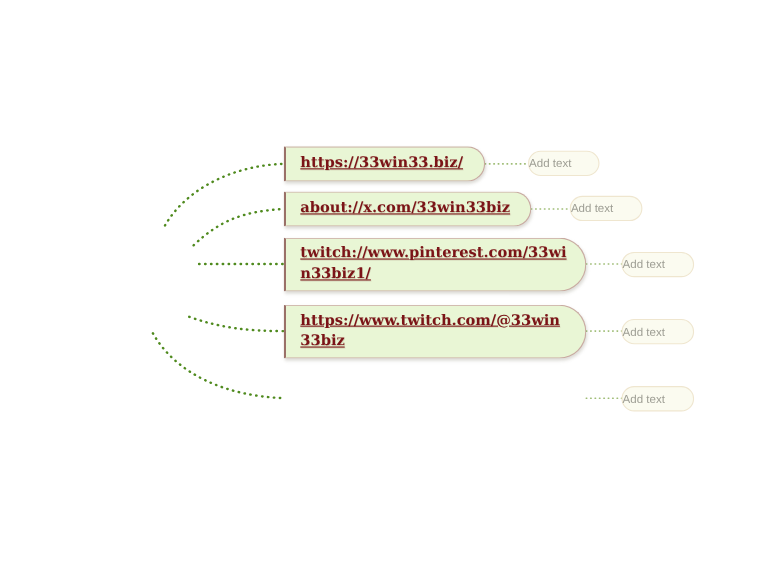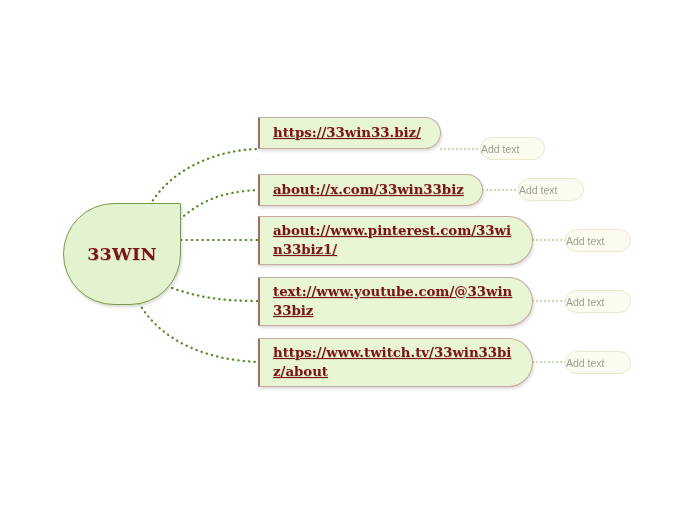--- a/index.html
+++ b/index.html
@@ -120,52 +120,46 @@
     </g>
     <g fill="none" stroke="#9cbb72" stroke-width="1.5" stroke-linecap="round" stroke-dasharray="0.4 3.6">
       <path d="M 441 149 L 480 149"></path>
       <path d="M 483 190 L 518 190"></path>
       <path d="M 533 240 L 565 240"></path>
       <path d="M 533 301 L 565 301"></path>
       <path d="M 533 362 L 565 362"></path>
     </g>
   </svg>
 
-  <div class="root-node">
-    <span class="root-label">33WIN</span>
-  </div>
 
-  <div class="topic-node" style="left:258px; top:117px; width:183px; height:32px;">
+  <div class="topic-node" style="left:258px; top:133px; width:183px; height:32px;">
     <span class="topic-link">https://33win33.biz/</span>
   </div>
   <div class="addtext-node" style="left:480px; top:137px; width:65px; height:23px;">
     <span class="addtext-label">Add text</span>
   </div>
 
   <div class="topic-node" style="left:258px; top:174px; width:225px; height:32px;">
     <span class="topic-link">about://x.com/33win33biz</span>
   </div>
   <div class="addtext-node" style="left:518px; top:178px; width:66px; height:23px;">
     <span class="addtext-label">Add text</span>
   </div>
 
   <div class="topic-node" style="left:258px; top:216px; width:275px; height:49px;">
-    <span class="topic-link">about://www.pinterest.com/33win33biz1/</span>
+    <span class="topic-link">twitch://www.pinterest.com/33win33biz1/</span>
   </div>
   <div class="addtext-node" style="left:565px; top:229px; width:66px; height:23px;">
     <span class="addtext-label">Add text</span>
   </div>
 
   <div class="topic-node" style="left:258px; top:277px; width:275px; height:49px;">
-    <span class="topic-link">text://www.youtube.com/@33win33biz</span>
+    <span class="topic-link">https://www.twitch.com/@33win33biz</span>
   </div>
   <div class="addtext-node" style="left:565px; top:290px; width:66px; height:23px;">
     <span class="addtext-label">Add text</span>
   </div>
 
-  <div class="topic-node" style="left:258px; top:338px; width:275px; height:49px;">
-    <span class="topic-link">https://www.twitch.tv/33win33biz/about</span>
-  </div>
   <div class="addtext-node" style="left:565px; top:351px; width:66px; height:23px;">
     <span class="addtext-label">Add text</span>
   </div>
 
 </div>
 
 </body></html>

